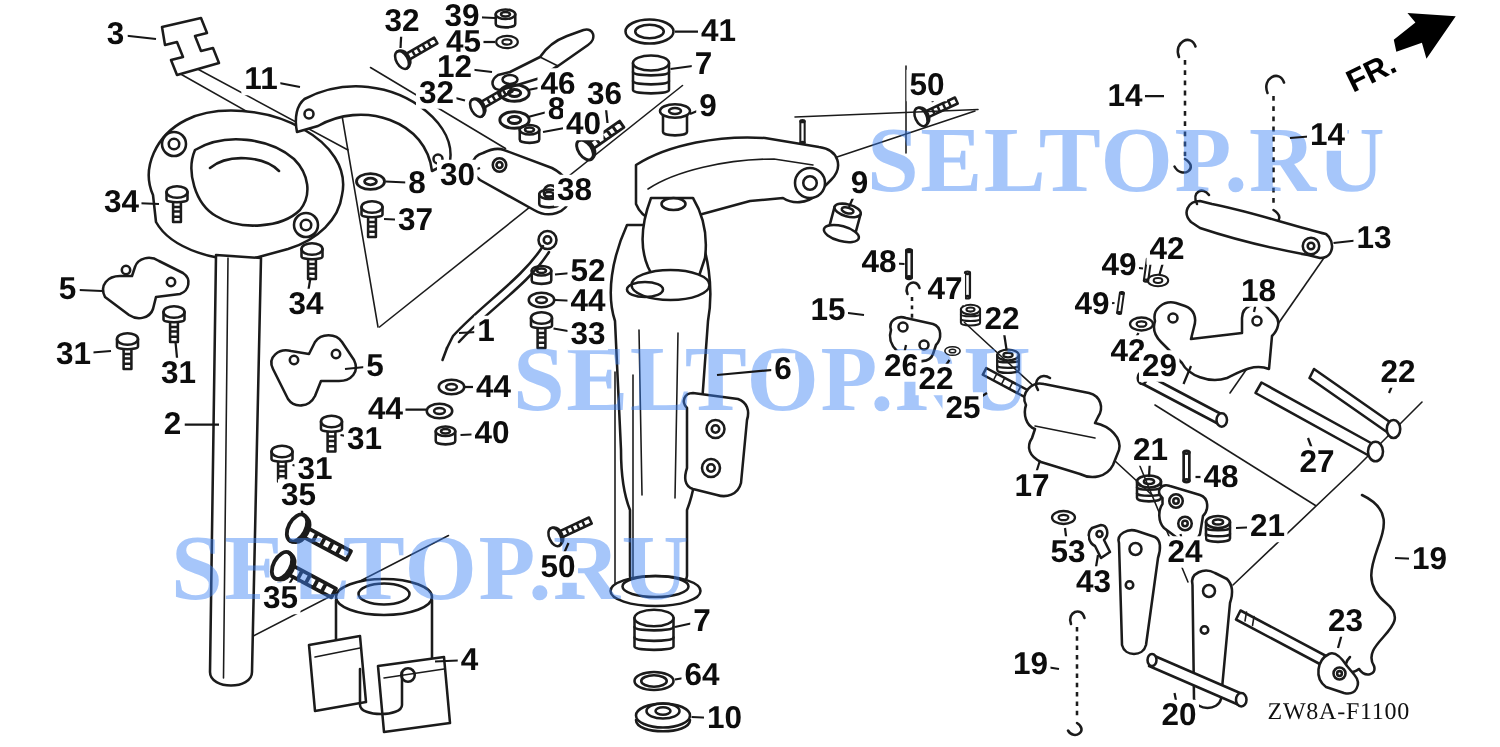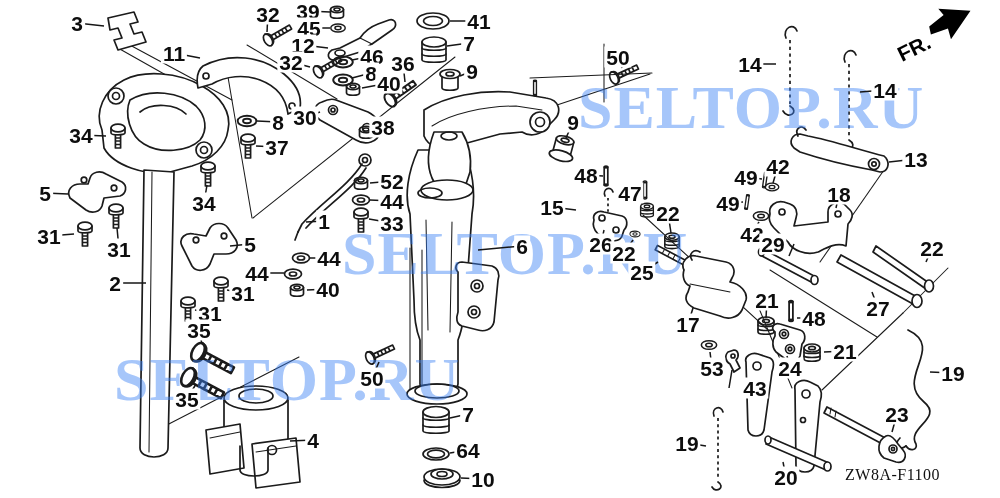--- a/index.html
+++ b/index.html
@@ -512,21 +512,21 @@
       <div class="callout" style="left: 839px; top: 194px;">18</div>
       <div class="callout" style="left: 773px; top: 244px; text-align: center;">29</div>
       <div class="callout" style="left: 932px; top: 248px;">22</div>
       <div class="callout" style="left: 878px; top: 308px;">27</div>
       <div class="callout" style="left: 688px; top: 324px;">17</div>
       <div class="callout" style="left: 767px; top: 300px;">21</div>
       <div class="callout" style="left: 814px; top: 318px;">48</div>
       <div class="callout" style="left: 845px; top: 351px;">21</div>
       <div class="callout" style="left: 790px; top: 368px;">24</div>
       <div class="callout" style="left: 712px; top: 368px;">53</div>
-      <div class="callout" style="left: 755px; top: 388px;">43</div>
+      <div class="callout" style="left: 729px; top: 388px;">43</div>
       <div class="callout" style="left: 953px; top: 373px;">19</div>
       <div class="callout" style="left: 897px; top: 414px;">23</div>
       <div class="callout" style="left: 687px; top: 443px;">19</div>
       <div class="callout" style="left: 786px; top: 477px;">20</div>
     </div>
 
   <div class="code">ZW8A-F1100</div>
 </div>
 
 </body></html>

